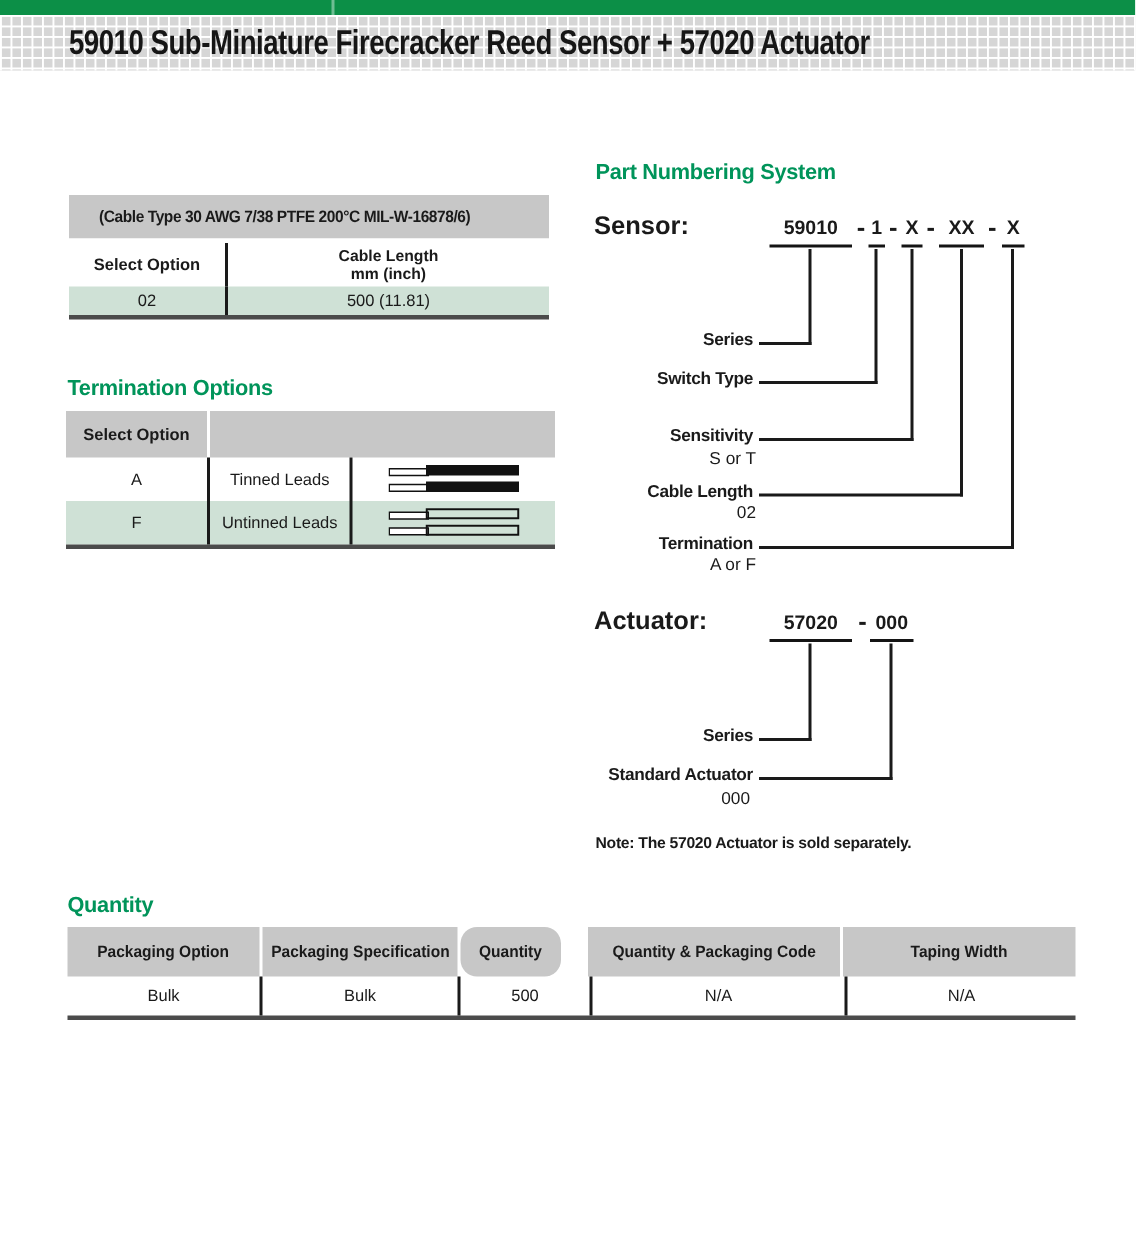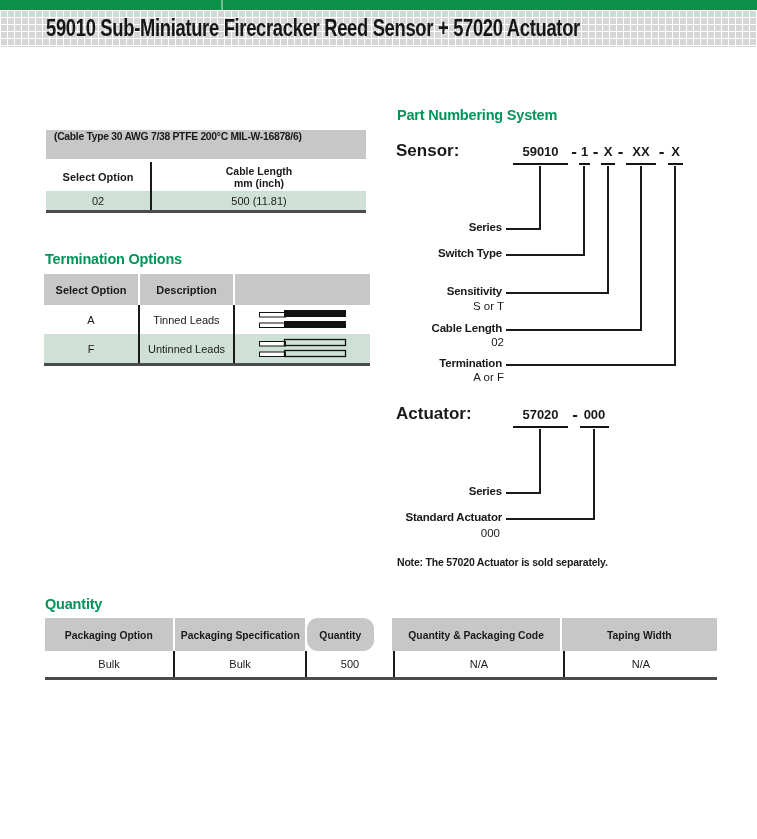--- a/index.html
+++ b/index.html
@@ -49,21 +49,21 @@
 
   <div class="abs topbar"></div>
   <div class="abs topbar-tick"></div>
   <div class="abs checker"></div>
   <div class="abs doc-title">
     <span>59010 Sub-Miniature Firecracker Reed Sensor + 57020 Actuator</span>
   </div>
 
 
   <div class="abs" style="left:46px;top:130px;width:320px;">
-    <div class="grayband" style="height:29px;display:flex;align-items:flex-start;padding-left:8px;
+    <div class="grayband" style="height:29px;display:flex;align-items:center;padding-left:20px;
          font-size:11px;font-weight:bold;letter-spacing:-0.3px;white-space:nowrap;">
       <span class="fit" style="transform-origin:left center;">(Cable Type 30 AWG 7/38 PTFE 200°C MIL-W-16878/6)</span>
     </div>
     <div style="height:3px;background:#ffffff;"></div>
     <div class="flexrow" style="height:29px;">
       <div class="cellhead vdiv" style="width:104px;">Select Option</div>
       <div class="cellhead" style="flex:1;flex-direction:column;line-height:12px;font-size:10.5px;">
         <div>Cable Length</div>
         <div>mm (inch)</div>
       </div>
@@ -73,21 +73,20 @@
       <div class="cellval" style="flex:1;">500 (11.81)</div>
     </div>
     <div class="botline" style="height:3px;"></div>
   </div>
 
   <div class="abs h2" style="left:45px;top:251px;">Termination Options</div>
 
   <div class="abs" style="left:44px;top:274px;width:326px;">
     <div class="flexrow" style="height:31px;">
       <div class="cellhead grayband" style="width:94px;margin-right:2px;">Select Option</div>
-      <div class="cellhead grayband" style="width:93px;margin-right:2px;">Description</div>
       <div class="grayband" style="flex:1;"></div>
     </div>
     <div class="flexrow" style="height:29px;background:#ffffff;">
       <div class="cellval vdiv" style="width:94px;">A</div>
       <div class="cellval vdiv" style="width:93px;">Tinned Leads</div>
       <div style="flex:1;display:flex;align-items:center;justify-content:center;">
         <svg width="88" height="22" viewBox="0 0 88 22">
           <rect x="0.5" y="3.5" width="26" height="4.5" fill="#ffffff" stroke="#111111" stroke-width="1"></rect>
           <rect x="25" y="1" width="62" height="7" fill="#111111"></rect>
           <rect x="0.5" y="14" width="26" height="4.5" fill="#ffffff" stroke="#111111" stroke-width="1"></rect>

